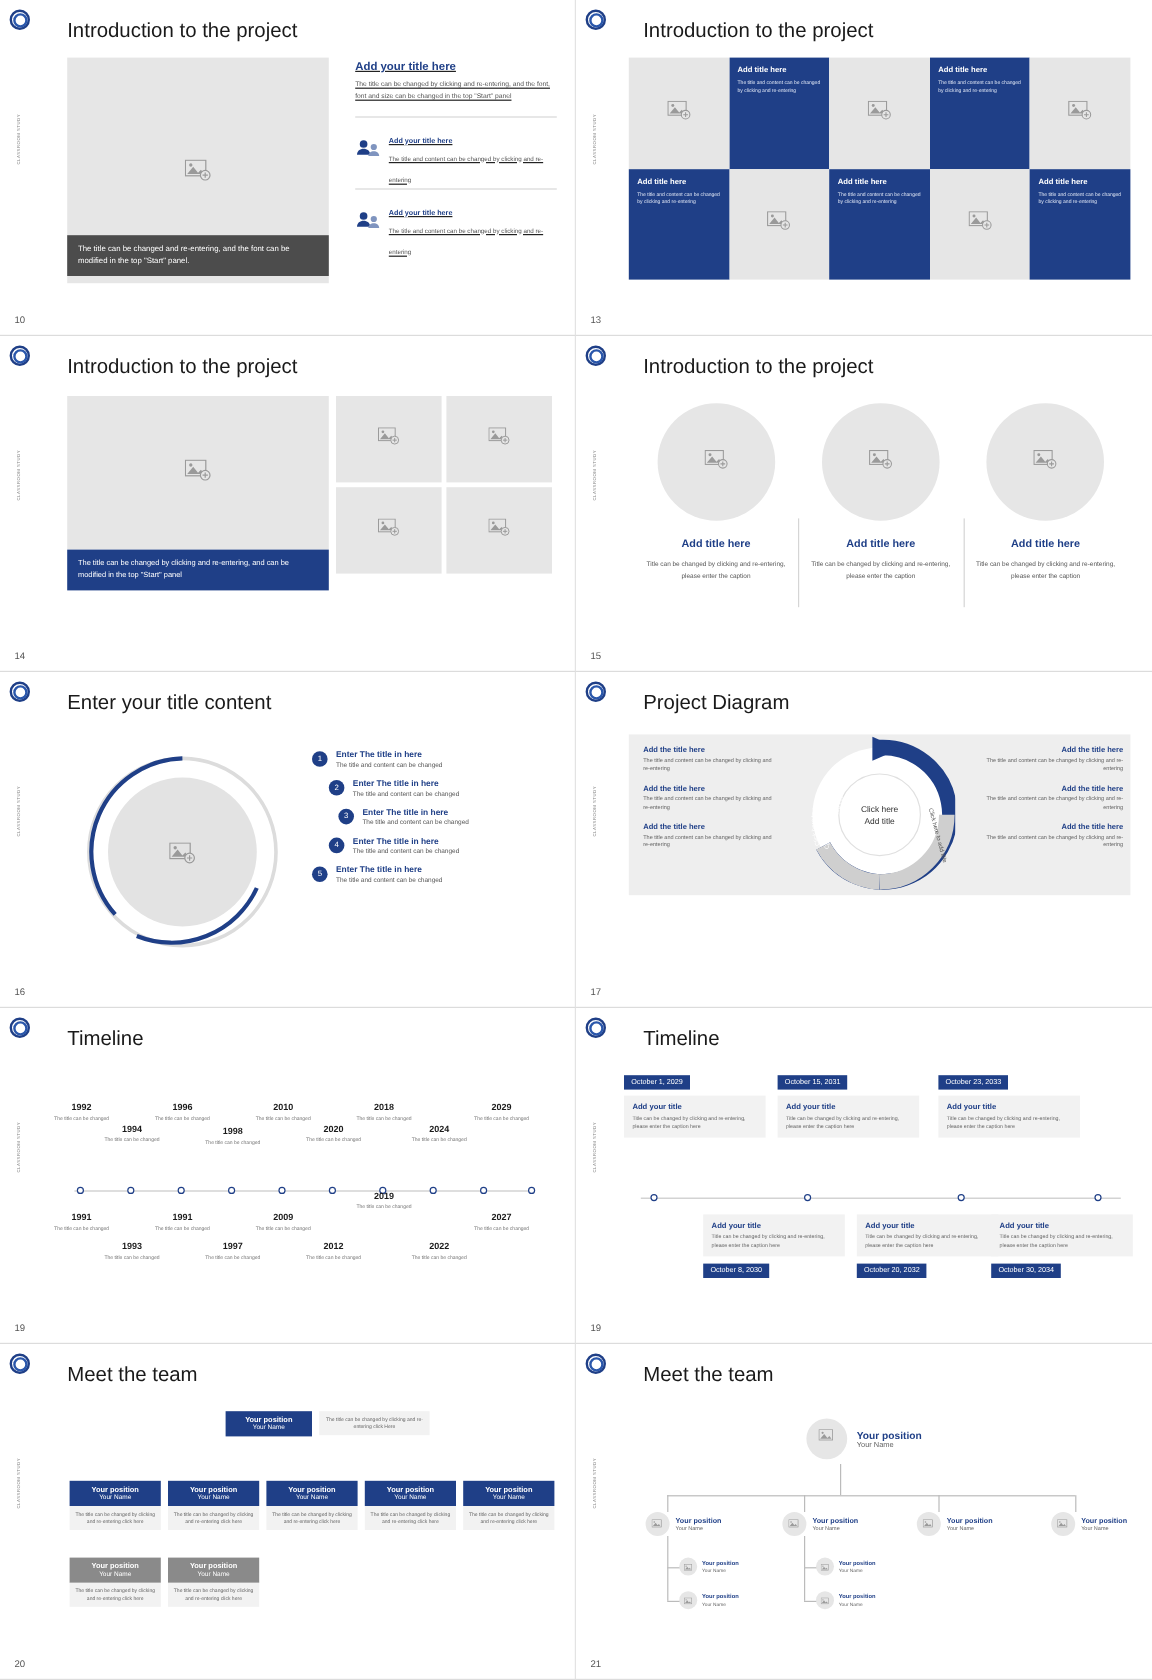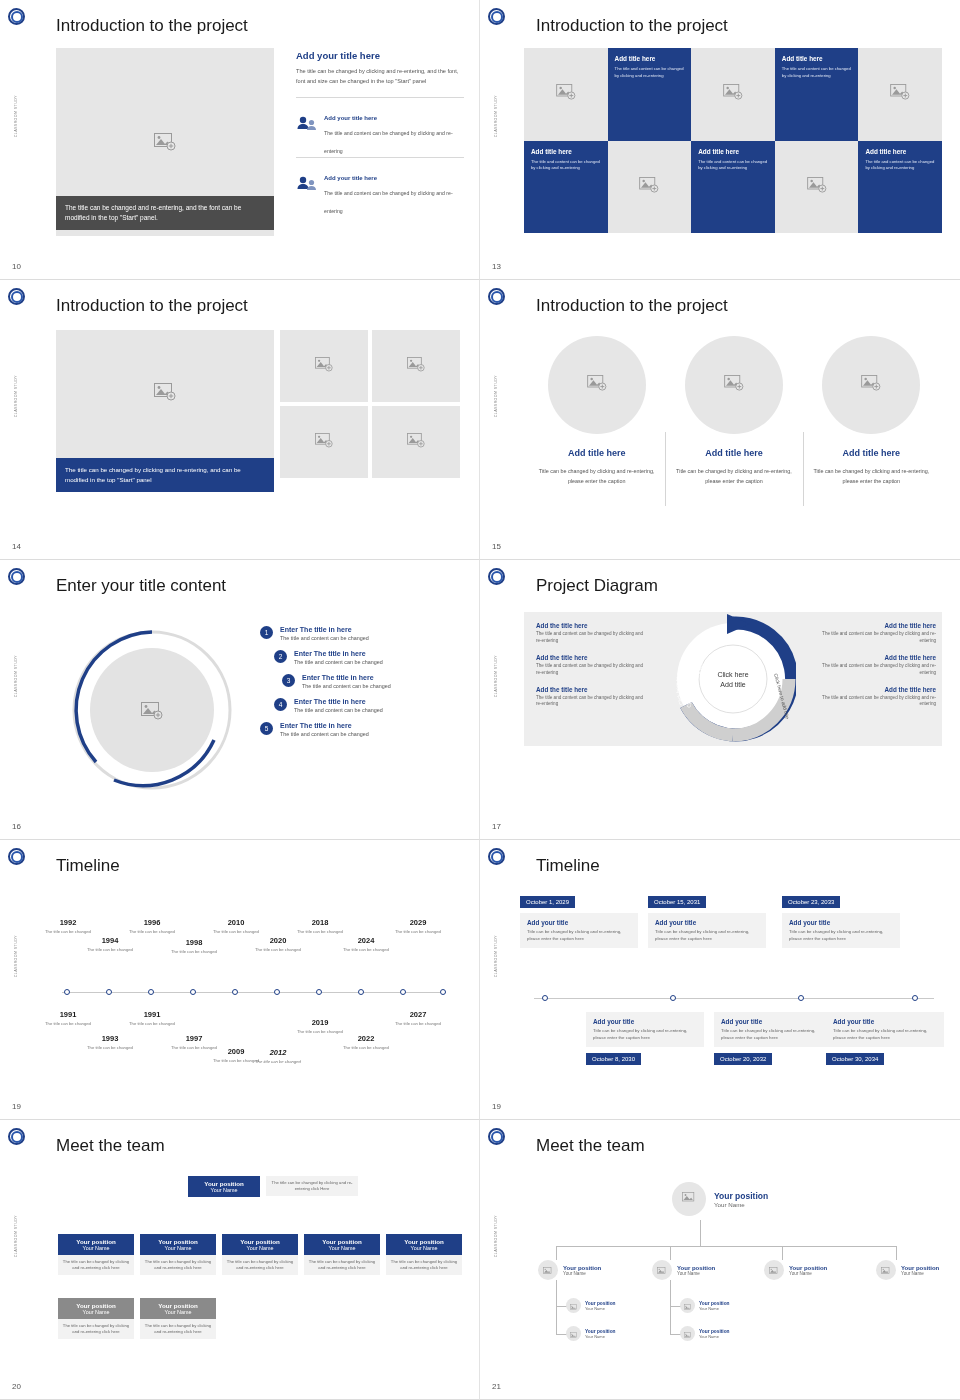--- a/index.html
+++ b/index.html
@@ -66,21 +66,21 @@
     padding:7px 9px;
   }
   .h-blue { color:#1f3f87; font-weight:bold; }
   .tiny { font-size:5.2px; line-height:1.55; color:#555; }
   .tiny-w { font-size:4.2px; line-height:1.55; color:#dfe6f5; }
   .divider { border-top:1px solid #d8d8d8; }
 
   
   .s12-main { position:absolute; left:56px; top:48px; width:218px; height:188px; background:#e6e6e6; }
   .s12-caption { position:absolute; left:56px; top:196px; width:218px; }
-  .s12-right { position:absolute; left:296px; top:50px; width:168px; }
+  .s12-right { position:absolute; left:296px; top:50px; width:168px;text-decoration:underline; }
   .s12-right h3 { margin:0 0 6px 0; font-size:9.5px; color:#1f3f87; }
   .s12-right p.desc { margin:0; font-size:5.6px; line-height:1.75; color:#555; }
   .s12-item { display:flex; gap:6px; margin-top:9px; padding-top:8px; }
   .person { width:22px; flex:0 0 22px; }
 
   
   .s13-grid { position:absolute; left:44px; top:48px; width:418px; height:185px;
               display:grid; grid-template-columns:repeat(5,1fr); grid-template-rows:1fr 1fr; }
   .cell { display:flex; align-items:center; justify-content:center; padding:7px; }
   .cell.txt { flex-direction:column; align-items:flex-start; justify-content:flex-start; }
@@ -578,42 +578,42 @@
         </div>
 
       <div class="tl-block" style="left:2px;  top:118px;">
           <div class="tl-year">1991</div>
           <div class="tl-desc">The title can be changed</div>
         </div>
       <div class="tl-block" style="left:86px; top:118px;">
           <div class="tl-year">1991</div>
           <div class="tl-desc">The title can be changed</div>
         </div>
-      <div class="tl-block" style="left:170px;top:118px;margin-top:37px;">
+      <div class="tl-block" style="left:170px;top:118px;">
           <div class="tl-year">2009</div>
           <div class="tl-desc">The title can be changed</div>
         </div>
-      <div class="tl-block" style="left:254px;top:126px;">
+      <div class="tl-block" style="left:254px;top:100px;">
           <div class="tl-year">2019</div>
           <div class="tl-desc">The title can be changed</div>
         </div>
       <div class="tl-block" style="left:352px;top:118px;">
           <div class="tl-year">2027</div>
           <div class="tl-desc">The title can be changed</div>
         </div>
 
       <div class="tl-block" style="left:44px; top:142px;">
           <div class="tl-year">1993</div>
           <div class="tl-desc">The title can be changed</div>
         </div>
       <div class="tl-block" style="left:128px;top:142px;">
           <div class="tl-year">1997</div>
           <div class="tl-desc">The title can be changed</div>
         </div>
-      <div class="tl-block" style="left:212px;top:156px;font-style:italic;">
+      <div class="tl-block" style="left:212px;top:142px;">
           <div class="tl-year">2012</div>
           <div class="tl-desc">The title can be changed</div>
         </div>
       <div class="tl-block" style="left:300px;top:142px;">
           <div class="tl-year">2022</div>
           <div class="tl-desc">The title can be changed</div>
         </div>
     </div>
   </div>
 

